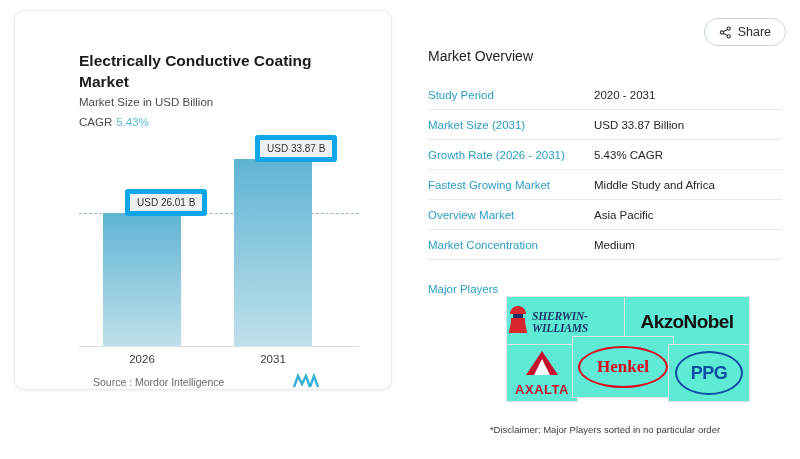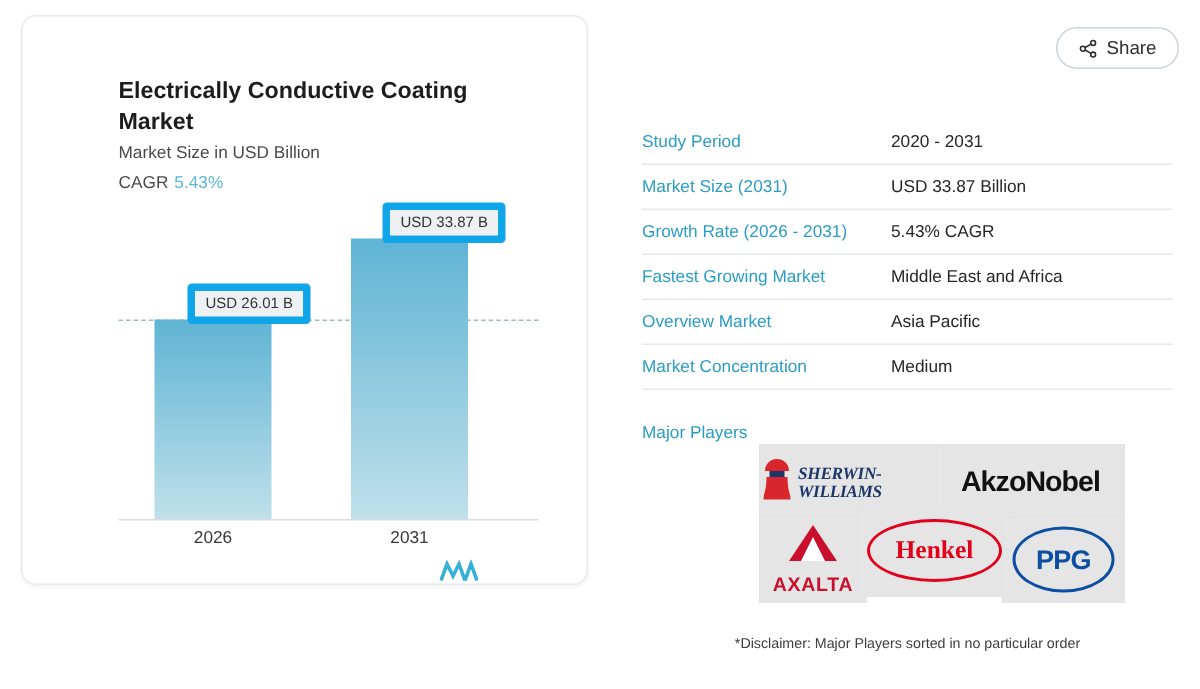--- a/index.html
+++ b/index.html
@@ -193,21 +193,21 @@
 
   .logos {
     position: absolute;
     left: 500px;
     top: 296px;
     width: 250px;
     height: 110px;
   }
   .logo-box {
     position: absolute;
-    background: #e5e5e5;
+    background: #5eead4;
     border: 1px solid #dfe3e6;
     box-sizing: border-box;
     display: flex;
     align-items: center;
     justify-content: center;
     overflow: hidden;
   }
   .lb-sherwin { left: 6px; top: 0px; width: 124px; height: 52px; }
   .lb-akzo { left: 124px; top: 0px; width: 126px; height: 52px; align-items: center; }
   .lb-axalta { left: 6px; top: 48px; width: 72px; height: 58px; }
@@ -296,20 +296,21 @@
       <div class="dashline"></div>
       <div class="bar b1"></div>
       <div class="bar b2"></div>
       <div class="bar-label l1">USD 26.01 B</div>
       <div class="bar-label l2">USD 33.87 B</div>
       <div class="axis-line"></div>
       <div class="tick t1">2026</div>
       <div class="tick t2">2031</div>
     </div>
 
+    <div class="source">Source :  Mordor Intelligence</div>
     <div class="mi-logo">
       <svg width="26" height="16" viewBox="0 0 26 16">
         <path d="M1 14 L5 3 L9 11 L13 3 L17 14" fill="none" stroke="#35b0d8" stroke-width="2.4"></path>
         <path d="M17 14 L21 3 L25 14" fill="none" stroke="#35b0d8" stroke-width="2.4"></path>
       </svg>
     </div>
   </div>
 
   <div class="share-btn">
     <span>
@@ -317,37 +318,38 @@
         <circle cx="12" cy="3.2" r="2" fill="none" stroke="#2e2e2e" stroke-width="1.3"></circle>
         <circle cx="3.6" cy="8" r="2" fill="none" stroke="#2e2e2e" stroke-width="1.3"></circle>
         <circle cx="12" cy="12.8" r="2" fill="none" stroke="#2e2e2e" stroke-width="1.3"></circle>
         <line x1="5.4" y1="7" x2="10.3" y2="4.2" stroke="#2e2e2e" stroke-width="1.3"></line>
         <line x1="5.4" y1="9" x2="10.3" y2="11.8" stroke="#2e2e2e" stroke-width="1.3"></line>
       </svg>
     </span>
     <span>Share</span>
   </div>
 
+  <div class="overview-title">Market Overview</div>
 
   <div class="table">
     <div class="row">
       <div class="k">Study Period</div>
       <div class="v">2020 - 2031</div>
     </div>
     <div class="row">
       <div class="k">Market Size (2031)</div>
       <div class="v">USD 33.87 Billion</div>
     </div>
     <div class="row">
       <div class="k">Growth Rate (2026 - 2031)</div>
       <div class="v">5.43% CAGR</div>
     </div>
     <div class="row">
       <div class="k">Fastest Growing Market</div>
-      <div class="v">Middle East and Africa</div>
+      <div class="v">Middle Study and Africa</div>
     </div>
     <div class="row">
       <div class="k">Overview Market</div>
       <div class="v">Asia Pacific</div>
     </div>
     <div class="row">
       <div class="k">Market Concentration</div>
       <div class="v">Medium</div>
     </div>
   </div>

